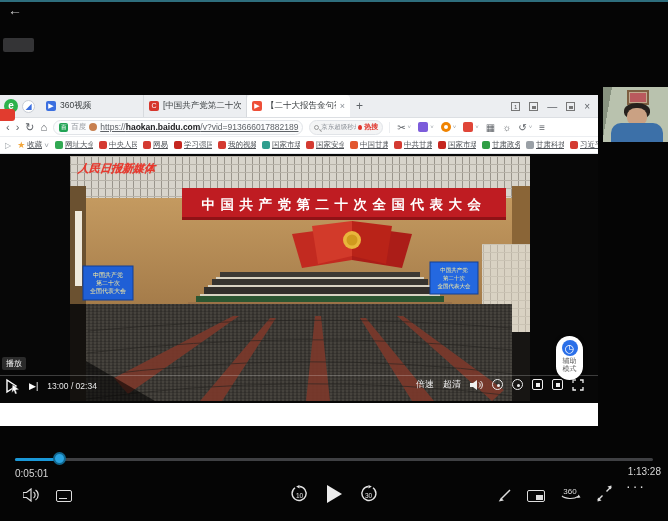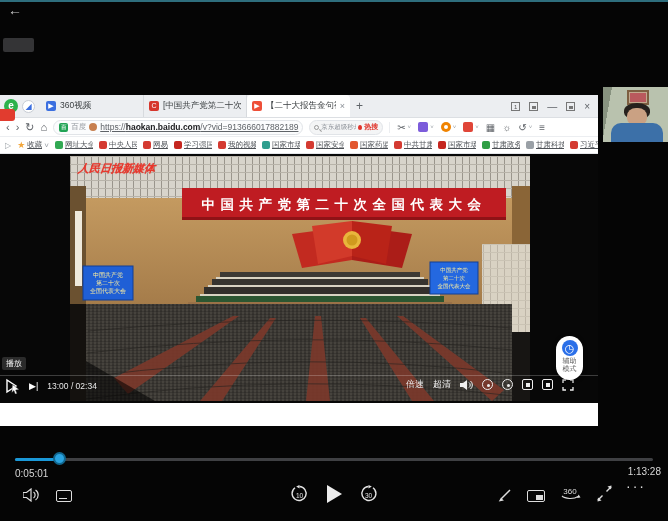--- a/index.html
+++ b/index.html
@@ -90,21 +90,21 @@
   .bg{color:#9aa0a6;font-size:8px;}
   #bstar{color:#f3a73c;font-size:9px;}
 
   #page{position:absolute;left:0;top:59px;width:598px;height:249px;background:#070707;overflow:hidden;}
   #hall{position:absolute;left:70px;top:2px;width:460px;height:245px;}
   #wm{position:absolute;left:78px;top:7px;color:#e8372c;font-size:11px;font-weight:bold;font-style:italic;transform:skewX(-6deg);text-shadow:0 0 1px rgba(232,55,44,.6);}
   #ptip{position:absolute;left:2px;top:203px;background:#2b2b2b;color:#eee;font-size:8px;padding:1px 4px;border-radius:2px;}
   #pbar-l{position:absolute;left:4px;top:224px;display:flex;align-items:center;gap:9px;}
   #pbar-l .tm{color:#e8e8e8;font-size:8.5px;}
   #pbar-l .nx{color:#fff;font-size:9px;}
-  #pbar-r{position:absolute;right:24px;top:224px;display:flex;align-items:center;gap:9px;color:#f0f0f0;}
+  #pbar-r{position:absolute;right:14px;top:224px;display:flex;align-items:center;gap:9px;color:#f0f0f0;}
   #pbar-r .w{font-size:9px;}
   .oc{width:11px;height:11px;border:1px solid #eee;border-radius:50%;position:relative;}
   .oc i{position:absolute;left:3.5px;top:3.5px;width:3px;height:3px;border-radius:50%;background:#eee;}
   .osq{width:11px;height:11px;border:1px solid #eee;border-radius:2px;position:relative;}
   .osq i{position:absolute;left:3px;top:3px;width:4px;height:4px;background:#eee;}
   #seekline{position:absolute;left:0;top:221px;width:598px;height:1px;background:rgba(255,255,255,.22);}
 
   #statusbar{position:absolute;left:0;top:308px;width:598px;height:18px;background:#eef0f2;border-top:1px solid #d5d8db;display:flex;align-items:center;justify-content:flex-end;gap:8px;padding-right:6px;color:#5f6368;font-size:9px;}
   #statusbar .txt{font-size:8.5px;color:#3c4043;}
   .gplay{width:9px;height:9px;border-radius:2px;background:#21a355;color:#fff;font-size:6px;line-height:9px;text-align:center;}
@@ -221,21 +221,21 @@
       <div class="bitem">
           <span class="bfav" style="background: rgb(47, 158, 142);"></span>
           <span class="bl">国家市场</span>
         </div>
       <div class="bitem">
           <span class="bfav" style="background: rgb(212, 58, 49);"></span>
           <span class="bl">国家安全</span>
         </div>
       <div class="bitem">
           <span class="bfav" style="background: rgb(226, 87, 47);"></span>
-          <span class="bl">国家药监</span>
+          <span class="bl">中国甘肃</span>
         </div>
       <div class="bitem">
           <span class="bfav" style="background: rgb(212, 58, 49);"></span>
           <span class="bl">中共甘肃</span>
         </div>
       <div class="bitem">
           <span class="bfav" style="background: rgb(197, 38, 31);"></span>
           <span class="bl">国家市场</span>
         </div>
       <div class="bitem">

